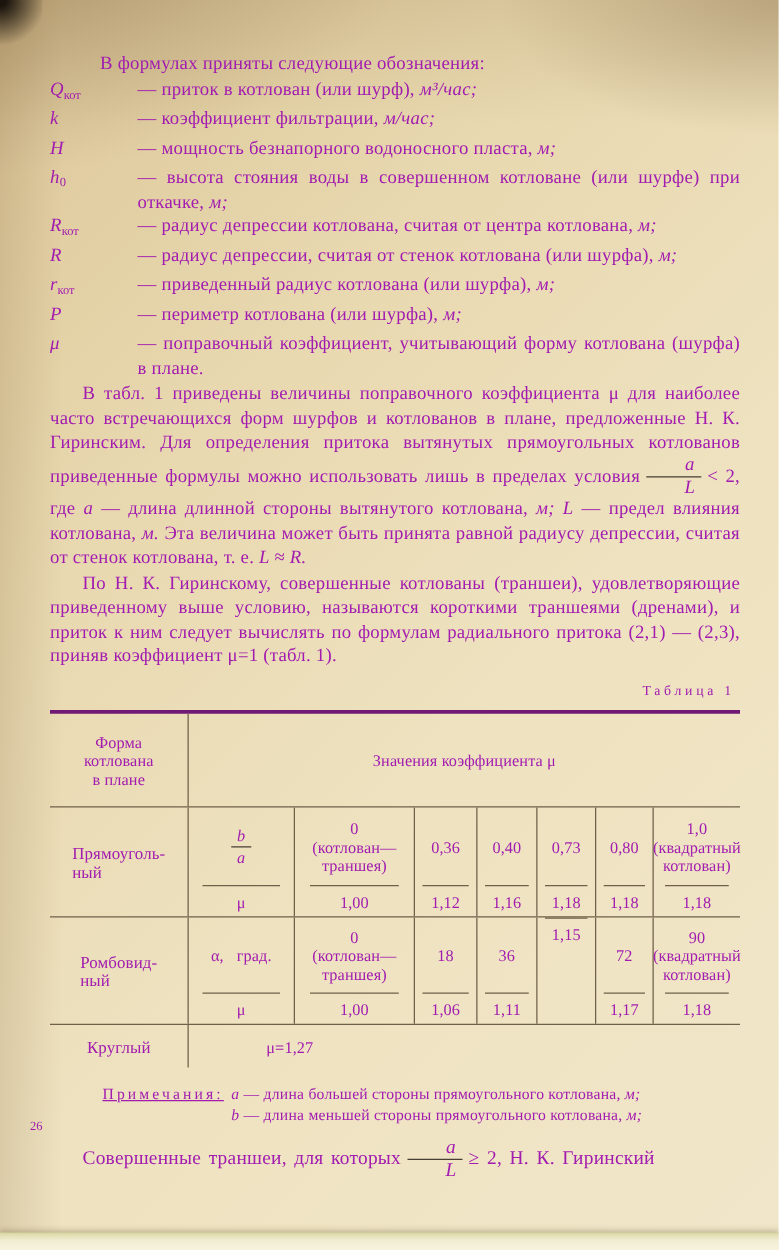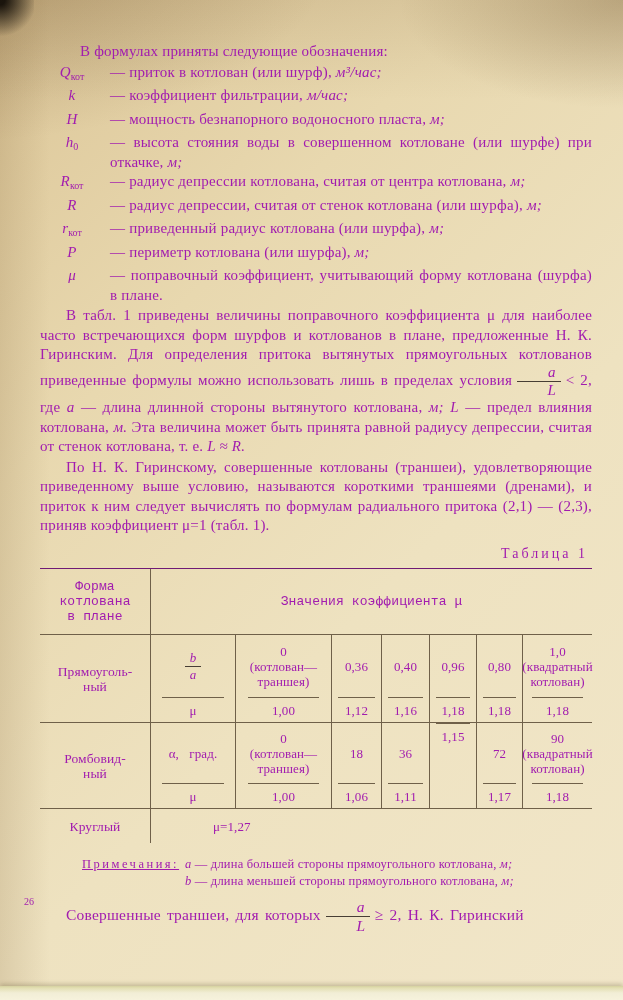--- a/index.html
+++ b/index.html
@@ -15,39 +15,39 @@
   .corner-tl{position:absolute;top:0;left:0;width:34px;height:48px;
     background:radial-gradient(circle at 0% 0%, rgba(14,10,5,0.92) 0 5px, rgba(14,10,5,0) 62%);}
   .page-edge{position:absolute;left:0;right:0;bottom:0;height:14px;
     background:linear-gradient(180deg,#d5d19f 0,#e3dfb3 2px,#f2eed6 7px,#f6f2dc 100%);
     box-shadow:0 -2px 4px rgba(90,80,40,0.28);}
   .content{position:absolute;top:42px;left:40px;width:552px;font-size:15px;line-height:19.5px;
     letter-spacing:0.2px;}
   .intro{text-indent:40px;margin:0 0 1px 0;}
   .defs{margin:0;}
   .def-row{display:flex;}
-  .def-sym{flex:none;width:64px;text-align:center;font-style:italic;padding-right:6px;white-space:nowrap;}
+  .def-sym{flex:none;width:64px;text-align:left;font-style:italic;padding-right:6px;white-space:nowrap;}
   .def-sym .sub{font-size:10px;font-style:normal;vertical-align:-3px;letter-spacing:0;}
   .def-body{flex:1;text-align:justify;}
   .unit{font-style:italic;}
   p.para{margin:1px 0 0 0;text-align:justify;text-indent:26px;}
   .ital{font-style:italic;}
   .frac{display:inline-block;vertical-align:middle;text-align:center;line-height:1.02;margin:0 5px;font-style:italic;}
   .frac .num{display:block;padding:0 5px 1px;border-bottom:1px solid #473e34;}
   .frac .den{display:block;padding-top:1px;}
-  .tbl-caption{margin-top:8px;text-align:right;font-size:14px;letter-spacing:3px;padding-right:4px;}
+  .tbl-caption{margin-top:8px;text-align:right;font-size:11px;letter-spacing:3px;padding-right:4px;}
   .tbl{margin-top:5px;width:552px;font-size:13px;line-height:15px;letter-spacing:0.1px;}
   .tbl,.tbl *{box-sizing:border-box;}
-  .hdr-row{display:grid;grid-template-columns:110px 442px;border-top:1px solid #701a75;border-bottom:1px solid #6f6049;height:67px;font-family:Liberation Mono, monospace;}
+  .hdr-row{display:grid;grid-template-columns:110px 442px;border-top:3px solid #701a75;border-bottom:1px solid #6f6049;height:78px;}
   .hdr-c1{display:flex;align-items:center;justify-content:center;text-align:center;white-space:pre-line;}
   .hdr-vals{border-left:1px solid #6f6049;display:flex;align-items:center;justify-content:center;}
   .data-row{display:grid;grid-template-columns:110px 85px 96px 50px 48px 47px 46px 70px;border-bottom:1px solid #6f6049;}
   .row1{height:88px;}
   .row2{height:86px;}
-  .label-cell{display:flex;align-items:center;justify-content:center;text-align:center;white-space:pre-line;font-size:13.5px;}
+  .label-cell{display:flex;align-items:center;justify-content:center;white-space:pre-line;font-size:13.5px;}
   .col{border-left:1px solid #6f6049;display:flex;flex-direction:column;}
   .upper{flex:1;display:flex;align-items:center;justify-content:center;text-align:center;white-space:pre-line;padding:3px 2px;}
   .divider{border-top:1px solid #6f6049;width:74%;margin:0 auto;}
   .lower{height:24px;display:flex;align-items:center;justify-content:center;}
   .tfrac{font-size:13px;margin:0;}
   .spread{word-spacing:7px;}
   .round-row{display:grid;grid-template-columns:110px 442px;height:34px;text-align:right;}
   .round-label{display:flex;align-items:center;justify-content:center;font-size:13.5px;}
   .round-val{border-left:1px solid #6f6049;display:flex;align-items:center;padding-left:62px;}
   .notes{margin-top:13px;font-size:12.5px;line-height:16.5px;display:flex;padding-left:42px;}
@@ -140,21 +140,21 @@
           <div class="upper">0,36</div>
           <div class="divider"></div>
           <div class="lower">1,12</div>
         </div>
         <div class="col">
           <div class="upper">0,40</div>
           <div class="divider"></div>
           <div class="lower">1,16</div>
         </div>
         <div class="col">
-          <div class="upper">0,96</div>
+          <div class="upper">0,73</div>
           <div class="divider"></div>
           <div class="lower">1,18</div>
         </div>
         <div class="col">
           <div class="upper">0,80</div>
           <div class="divider"></div>
           <div class="lower">1,18</div>
         </div>
         <div class="col">
           <div class="upper">1,0

